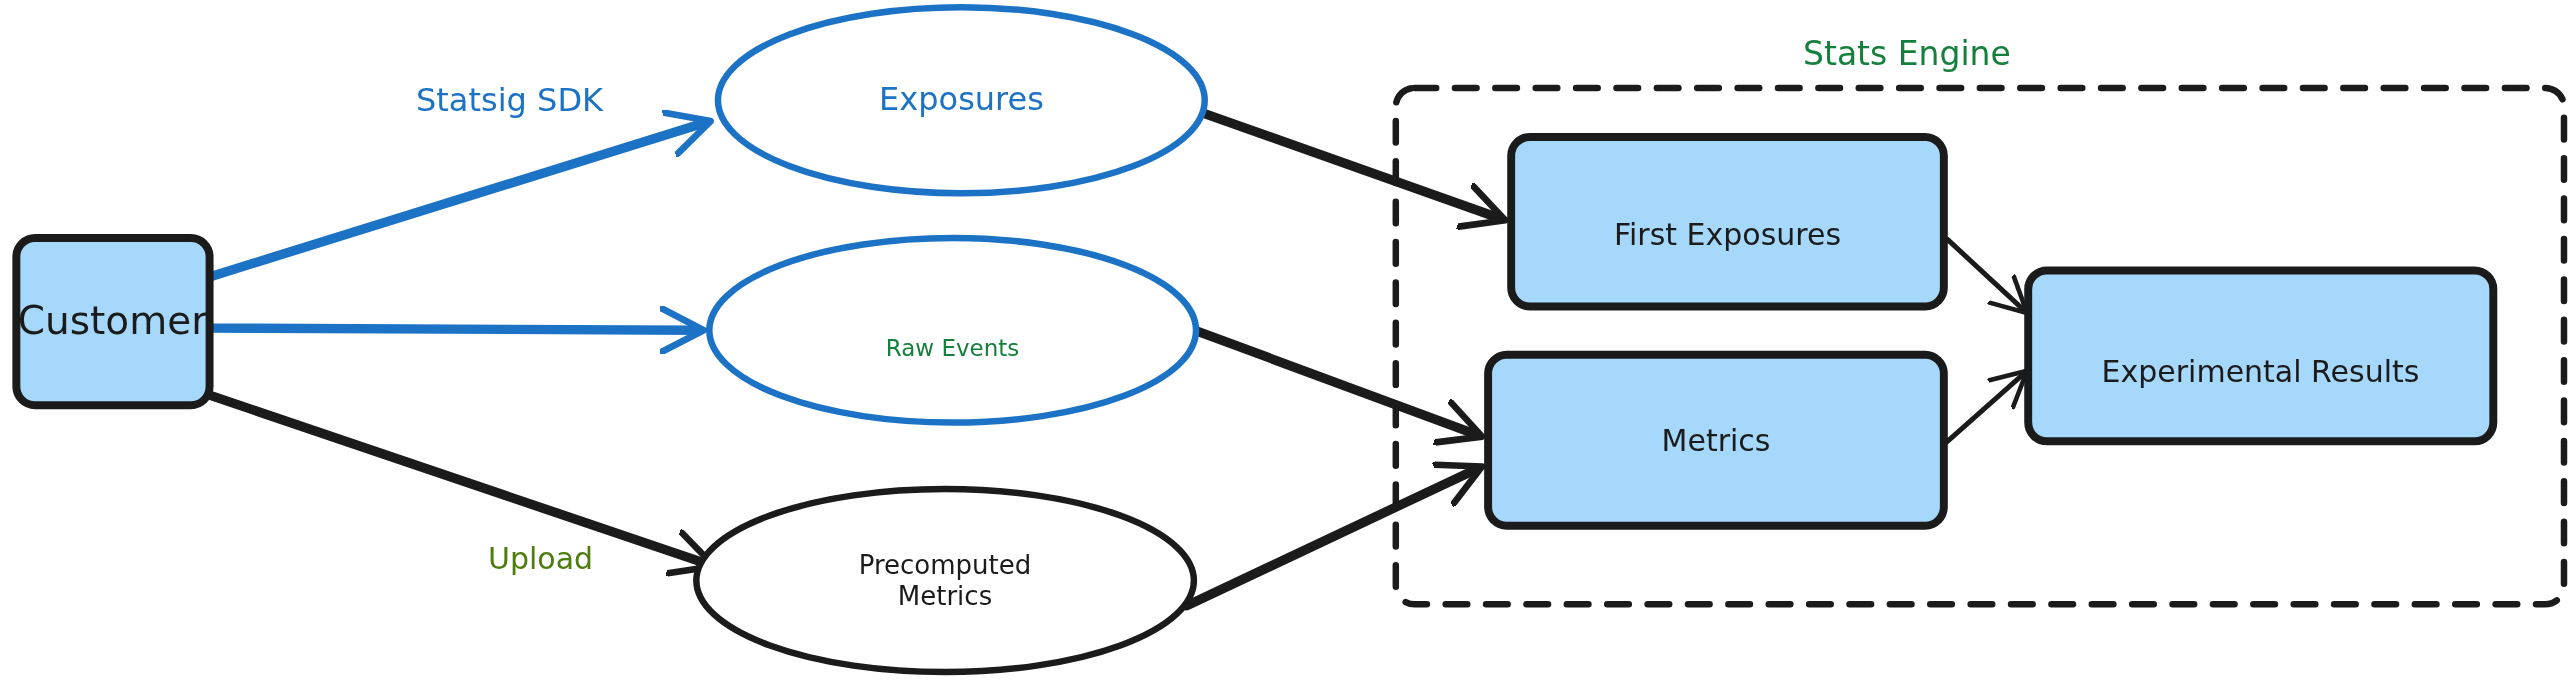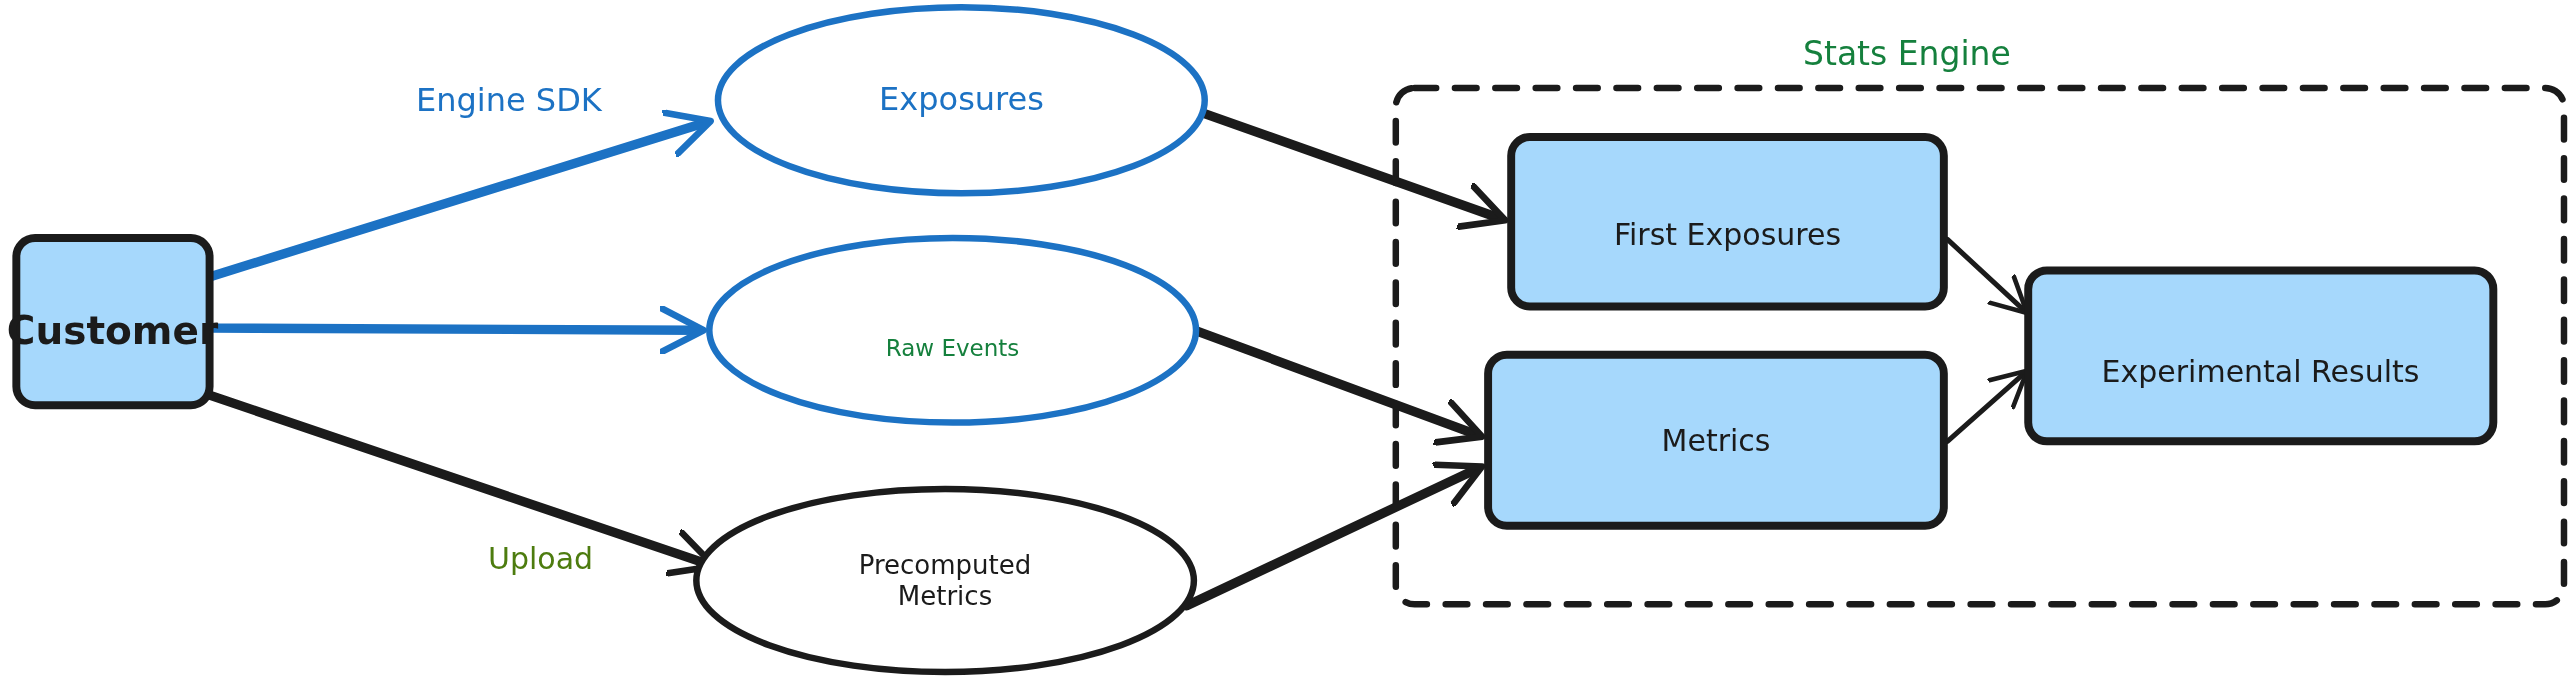--- a/index.html
+++ b/index.html
@@ -85,35 +85,35 @@
 
     <ellipse cx="1310" cy="805" rx="345" ry="127" fill="#ffffff" stroke="#1B1B1B" stroke-width="9"></ellipse>
 
     <rect x="2095" y="190" width="600" height="235" rx="26" ry="26" fill="#A6D8FC" stroke="#1B1B1B" stroke-width="11"></rect>
 
     <rect x="2063" y="492" width="632" height="237" rx="26" ry="26" fill="#A6D8FC" stroke="#1B1B1B" stroke-width="11"></rect>
 
     <rect x="2812" y="375" width="645" height="237" rx="26" ry="26" fill="#A6D8FC" stroke="#1B1B1B" stroke-width="11"></rect>
   </svg>
 
-  <div class="node-label" style="left:16px; top:248px; width:193px; height:167px; font-size:39px; color:#1B1B1B;font-weight:bold;">Customer</div>
+  <div class="node-label" style="left:16px; top:238px; width:193px; height:167px; font-size:39px; color:#1B1B1B;">Customer</div>
 
   <div class="node-label" style="left:718px; top:7.2px; width:487px; height:186px; font-size:32px; color:#1C72C4;text-align:right;">Exposures</div>
 
   <div class="node-label" style="left:709px; top:256px; width:487px; height:185px; font-size:23px; color:#15803d;">Raw Events</div>
 
   <div class="node-label" style="left:696px; top:489px; width:498px; height:183px; font-size:26px; color:#1B1B1B;">Precomputed
 Metrics</div>
 
   <div class="node-label" style="left:1511px; top:150px; width:433px; height:170px; font-size:30px; color:#1B1B1B;">First Exposures</div>
 
   <div class="node-label" style="left:1488px; top:355px; width:456px; height:171px; font-size:30px; color:#1B1B1B;">Metrics</div>
 
   <div class="node-label" style="left:2028px; top:286px; width:465px; height:171px; font-size:30px; color:#1B1B1B;">Experimental Results</div>
 
-  <div class="edge-label" style="left:416px; top:81px; font-size:32px; color:#1C72C4;">Engine SDK</div>
+  <div class="edge-label" style="left:416px; top:81px; font-size:32px; color:#1C72C4;">Statsig SDK</div>
 
   <div class="edge-label" style="left:488px; top:541px; font-size:30px; color:#4d7c0f;">Upload</div>
 
   <div class="edge-label" style="left:1803px; top:21.6px; font-size:33px; color:#15803d;margin-top:12px;">Stats Engine</div>
 
 </div>
 
 
 </body></html>

